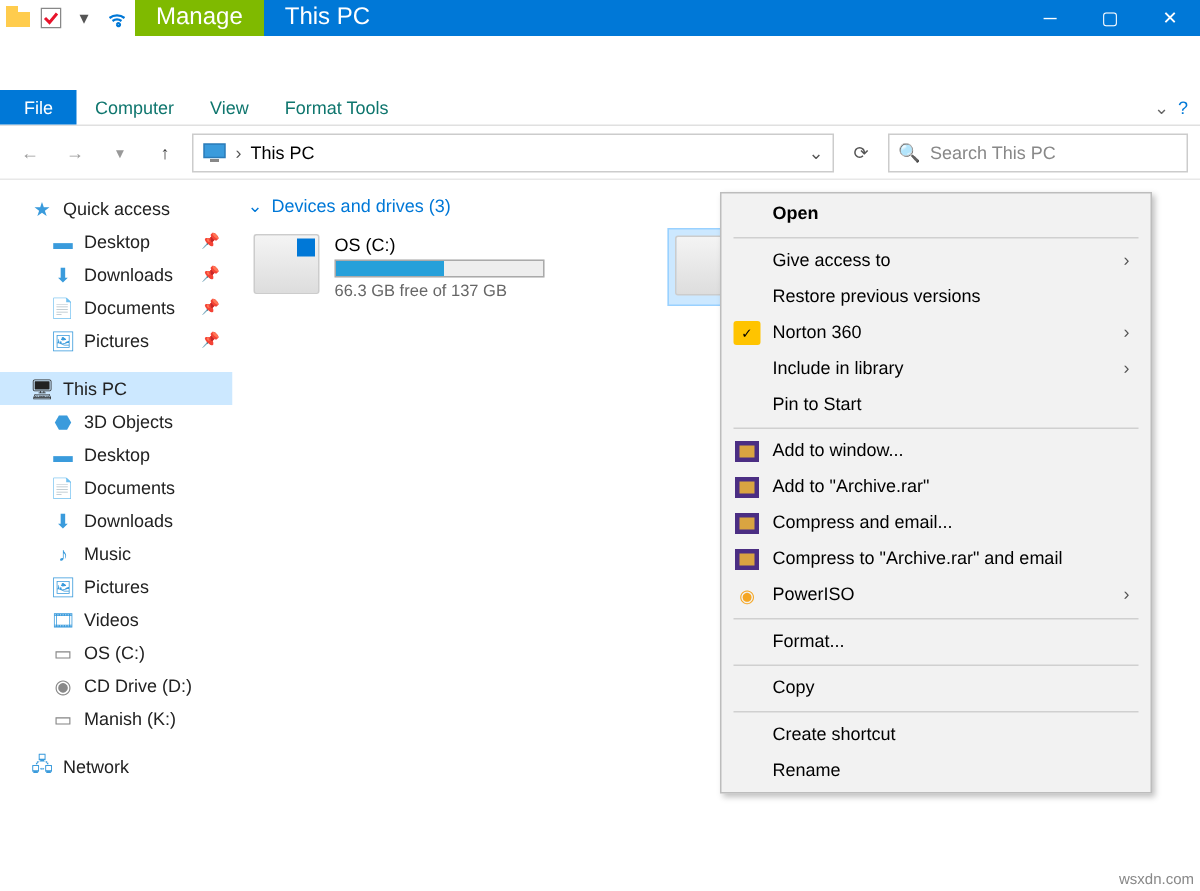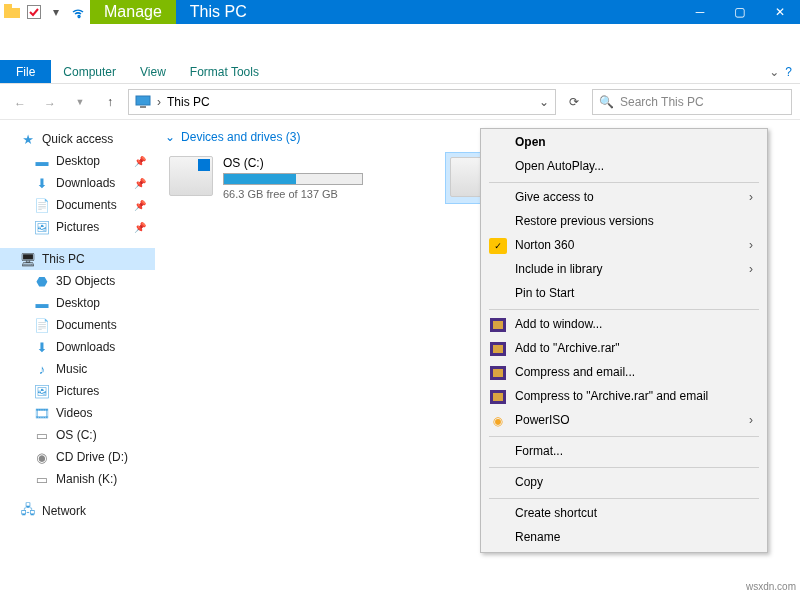--- a/index.html
+++ b/index.html
@@ -235,24 +235,20 @@
       </div>
     </div>
   </div>
 </div>
 
 <div class="ctx">
   <div class="ctx-item bold">
       <span class="ico"></span>
       <span>Open</span>
     </div>
-  <div class="ctx-item">
-      <span class="ico"></span>
-      <span>Open AutoPlay...</span>
-    </div>
   <div class="ctx-sep"></div>
   <div class="ctx-item">
       <span class="ico"></span>
       <span>Give access to</span>
       <span class="arrow">›</span>
     </div>
   <div class="ctx-item">
       <span class="ico"></span>
       <span>Restore previous versions</span>
     </div>

